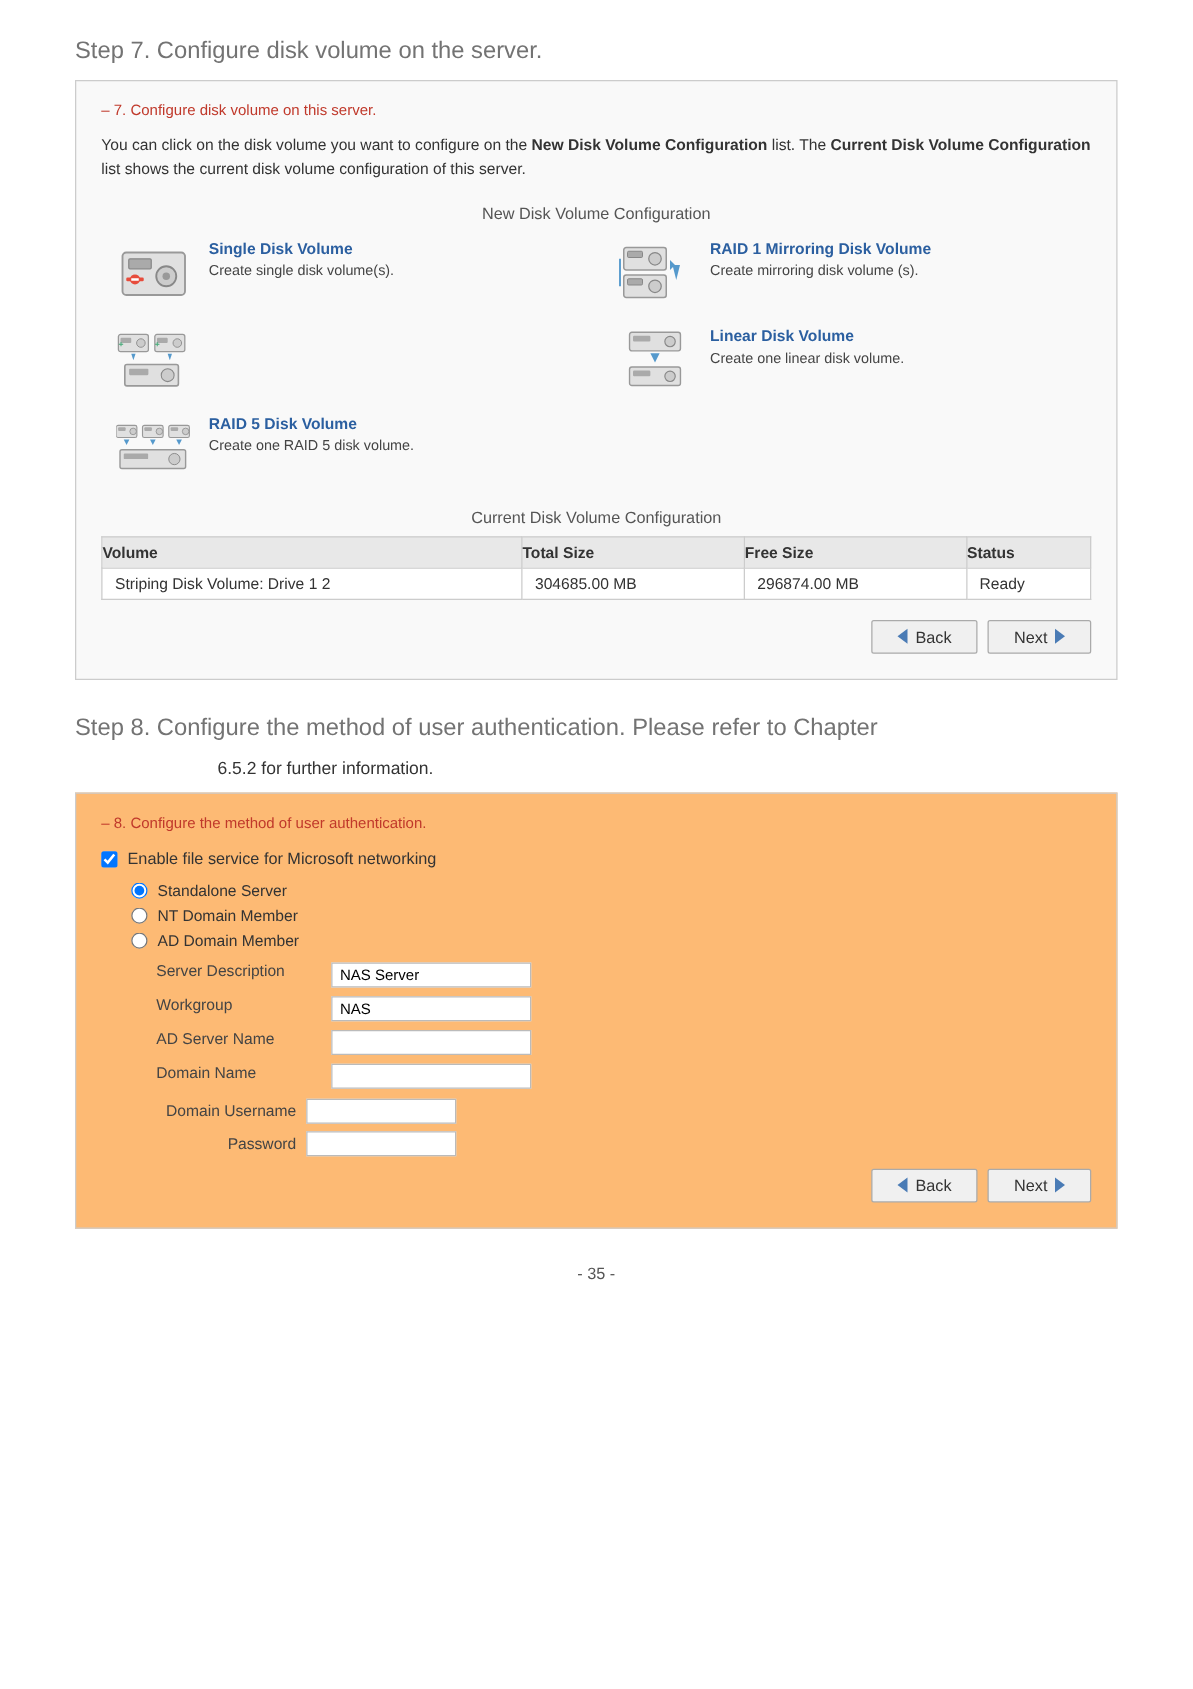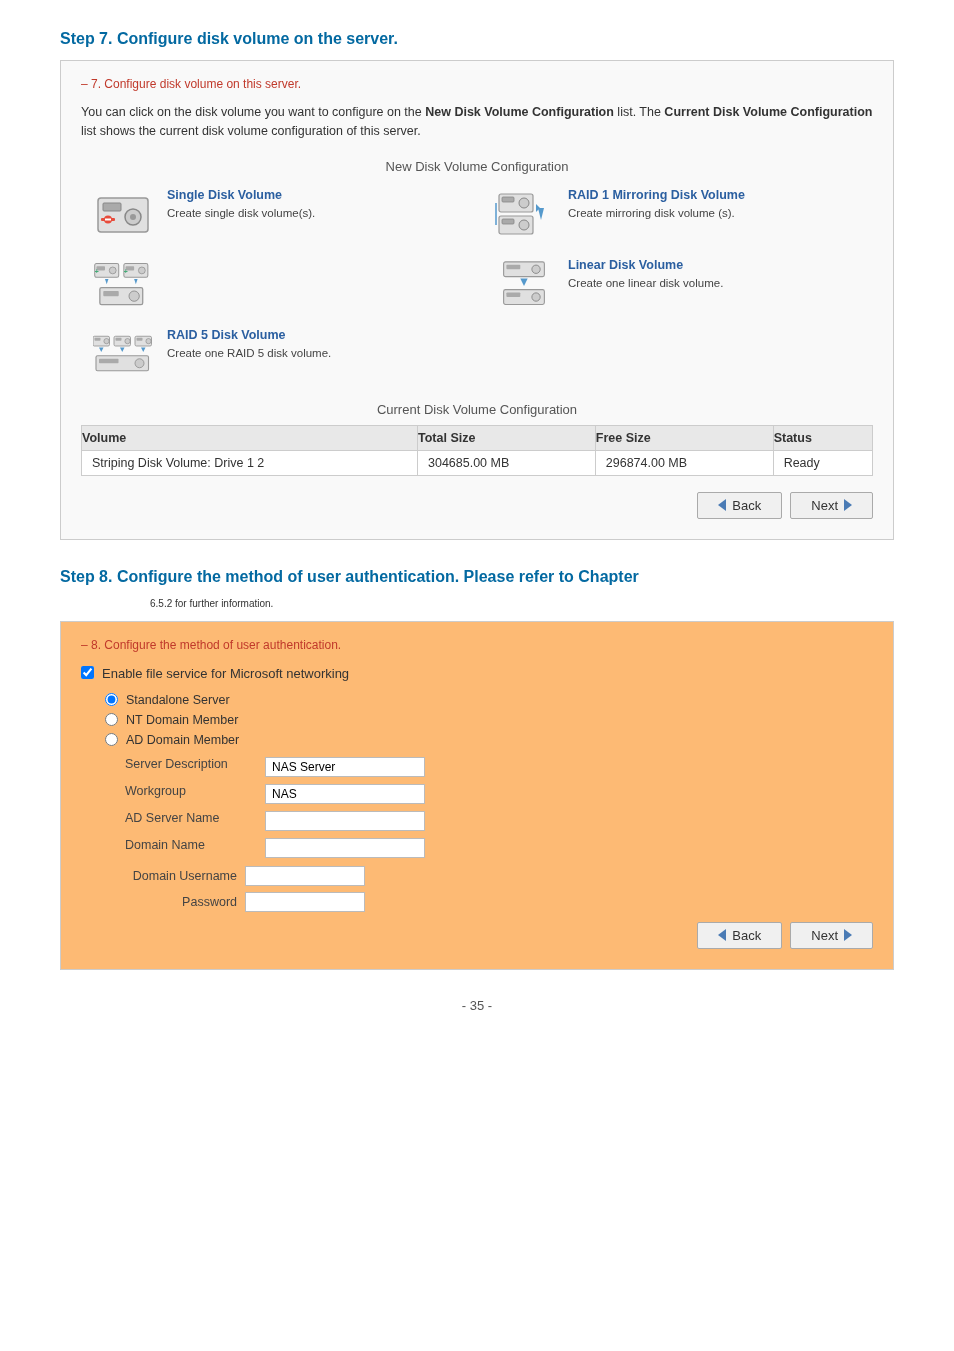--- a/index.html
+++ b/index.html
@@ -7,24 +7,24 @@
       background: #fff;
       font-family: Arial, Helvetica, sans-serif;
       font-size: 13px;
       color: #333;
       width: 954px;
       min-height: 1351px;
       padding: 30px 60px 40px 60px;
     }
 
     .step-title {
-      font-size: 16px;
-      font-weight: bold;
+      font-size: 19px;
+      font-weight: normal;
       margin-bottom: 12px;
-      color: #0369a1;
+      color: #737373;
     }
 
     .step-box {
       border: 1px solid #ccc;
       background: #f9f9f9;
       padding: 16px 20px 20px 20px;
       margin-bottom: 28px;
     }
 
     .step-box-header {
@@ -167,21 +167,21 @@
     }
 
     .step8-header {
       color: #c0392b;
       font-size: 12px;
       margin-bottom: 14px;
     }
 
     .checkbox-row {
       display: flex;
-      align-items: flex-start;
+      align-items: flex-end;
       gap: 8px;
       margin-bottom: 12px;
     }
 
     .radio-group {
       margin-left: 24px;
       margin-bottom: 10px;
     }
 
     .radio-row {
@@ -428,21 +428,21 @@
       <span>Back</span>
     </button>
     <button class="nav-btn">
       <span>Next</span>
       <span class="btn-arrow-right"></span>
     </button>
   </div>
 </div>
 
 <h2 class="step-title">Step 8.  Configure the method of user authentication.  Please refer to Chapter</h2>
-<h3 class="step8-subtitle" style="margin-left: 90px; margin-bottom: 12px; font-size: 10px; font-weight: normal;">6.5.2 for further information.</h3>
+<h3 class="step8-subtitle" style="margin-left: 114px; margin-bottom: 12px; font-size: 14px; font-weight: normal;">6.5.2 for further information.</h3>
 
 <div class="step8-box">
   <div class="step8-header">– 8. Configure the method of user authentication.</div>
 
   <div class="checkbox-row">
     <input type="checkbox" id="enable-ms" checked="" style="">
     <label for="enable-ms">Enable file service for Microsoft networking</label>
   </div>
 
   <div class="radio-group">

